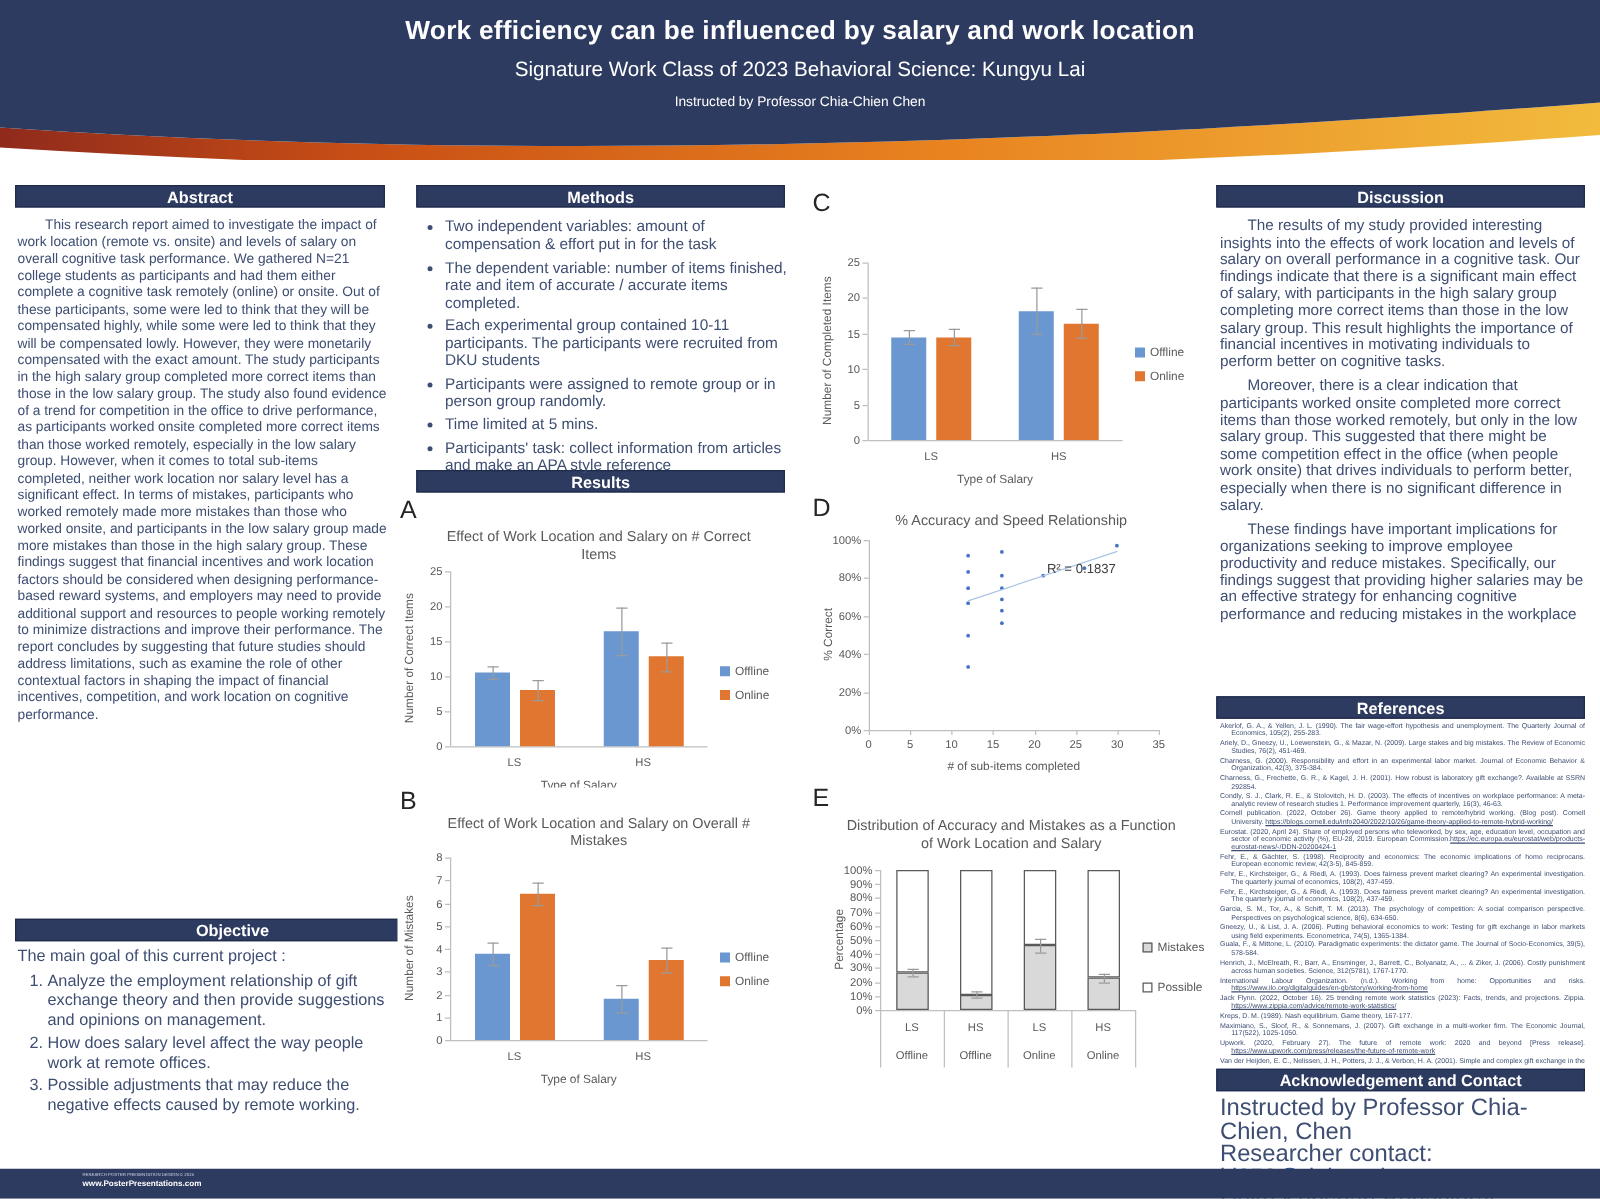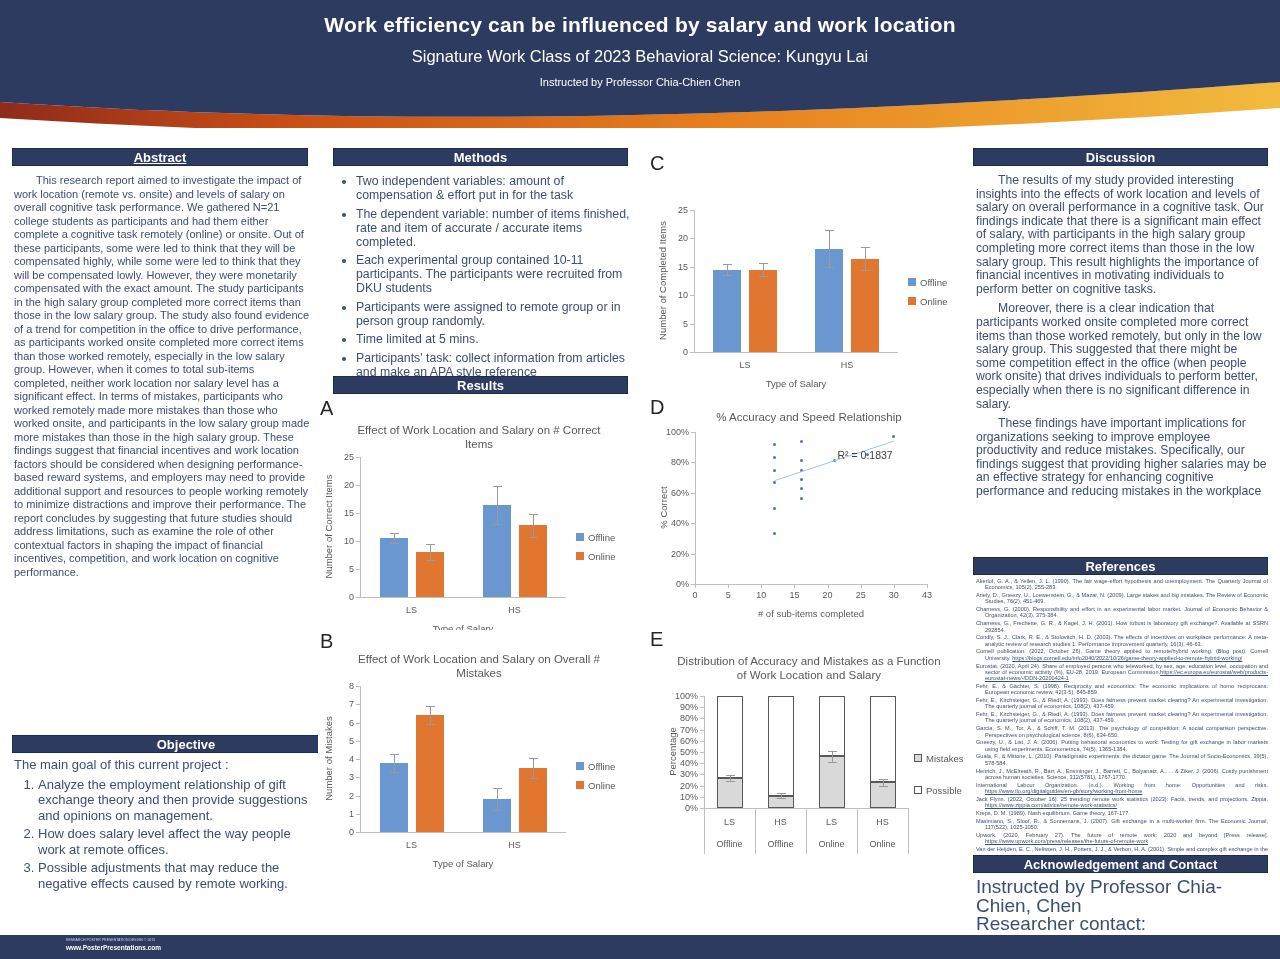--- a/index.html
+++ b/index.html
@@ -69,21 +69,21 @@
         <stop offset="1" stop-color="#f2bb3e"></stop>
       </linearGradient>
     </defs>
     <path d="M0,102 C360,126 760,122 1280,82 L1280,108 C760,146 360,140 0,118 Z" fill="url(#wg)"></path>
     <path d="M0,0 H1280 V82 C760,122 360,126 0,102 Z" fill="#2e3b60"></path>
   </svg>
   <div class="hdr-title">Work efficiency can be influenced by salary and work location</div>
   <div class="hdr-sub">Signature Work Class of 2023 Behavioral Science: Kungyu Lai</div>
   <div class="hdr-by">Instructed by Professor Chia-Chien Chen</div>
 
-  <div class="sec-h" style="left:12px;top:148px;width:296px;text-decoration:underline;">Abstract</div>
+  <div class="sec-h" style="left:12px;top:148px;width:296px;">Abstract</div>
   <div class="sec-h" style="left:12px;top:735px;width:348px;">Objective</div>
   <div class="sec-h" style="left:333px;top:148px;width:295px;">Methods</div>
   <div class="sec-h" style="left:333px;top:376px;width:295px;">Results</div>
   <div class="sec-h" style="left:973px;top:148px;width:295px;">Discussion</div>
   <div class="sec-h" style="left:973px;top:557px;width:295px;">References</div>
   <div class="sec-h" style="left:973px;top:855px;width:295px;">Acknowledgement and Contact</div>
 
   <div id="abstract-body" class="body-txt">
     <p class="para">This research report aimed to investigate the impact of work location (remote vs. onsite) and levels of salary on overall cognitive task performance. We gathered N=21 college students as participants and had them either complete a cognitive task remotely (online) or onsite.  Out of these participants, some were led to think that they will be compensated highly, while some were led to think that they will be compensated lowly. However, they were monetarily compensated with the exact amount.  The study participants in the high salary group completed more correct items than those in the low salary group. The study also found evidence of a trend for competition in the office to drive performance, as participants worked onsite completed more correct items than those worked remotely, especially in the low salary group. However, when it comes to total sub-items completed, neither work location nor salary level has a significant effect. In terms of mistakes, participants who worked remotely made more mistakes than those who worked onsite, and participants in the low salary group made more mistakes than those in the high salary group. These findings suggest that financial incentives and work location factors should be considered when designing performance-based reward systems, and employers may need to provide additional support and resources to people working remotely to minimize distractions and improve their performance. The report concludes by suggesting that future studies should address limitations, such as examine the role of other contextual factors in shaping the impact of financial incentives, competition, and work location on cognitive performance.</p>
   </div>
@@ -305,21 +305,21 @@
       <div class="tick-lab" style="left: 101.286px; top: 194px; width: 24px; text-align: center;">10</div>
       <div class="axis" style="left: 113.286px; top: 188px; width: 1px; height: 4px;"></div>
       <div class="tick-lab" style="left: 134.429px; top: 194px; width: 24px; text-align: center;">15</div>
       <div class="axis" style="left: 146.429px; top: 188px; width: 1px; height: 4px;"></div>
       <div class="tick-lab" style="left: 167.571px; top: 194px; width: 24px; text-align: center;">20</div>
       <div class="axis" style="left: 179.571px; top: 188px; width: 1px; height: 4px;"></div>
       <div class="tick-lab" style="left: 200.714px; top: 194px; width: 24px; text-align: center;">25</div>
       <div class="axis" style="left: 212.714px; top: 188px; width: 1px; height: 4px;"></div>
       <div class="tick-lab" style="left: 233.857px; top: 194px; width: 24px; text-align: center;">30</div>
       <div class="axis" style="left: 245.857px; top: 188px; width: 1px; height: 4px;"></div>
-      <div class="tick-lab" style="left: 267px; top: 194px; width: 24px; text-align: center;">43</div>
+      <div class="tick-lab" style="left: 267px; top: 194px; width: 24px; text-align: center;">35</div>
       <div class="axis" style="left: 279px; top: 188px; width: 1px; height: 4px;"></div>
       <div class="ylab" style="left: -61px; top: 106px; width: 152px;">% Correct</div>
       <div class="xlab" style="left: 47px; top: 212px; width: 232px;"># of sub-items completed</div>
       <div class="pt" style="left: 125.043px; top: 136.34px; background: rgb(68, 114, 196);"></div>
       <div class="pt" style="left: 125.043px; top: 110.5px; background: rgb(68, 114, 196);"></div>
       <div class="pt" style="left: 125.043px; top: 84.66px; background: rgb(68, 114, 196);"></div>
       <div class="pt" style="left: 125.043px; top: 72.5px; background: rgb(68, 114, 196);"></div>
       <div class="pt" style="left: 125.043px; top: 60.34px; background: rgb(68, 114, 196);"></div>
       <div class="pt" style="left: 125.043px; top: 46.66px; background: rgb(68, 114, 196);"></div>
       <div class="pt" style="left: 151.557px; top: 101.38px; background: rgb(68, 114, 196);"></div>

